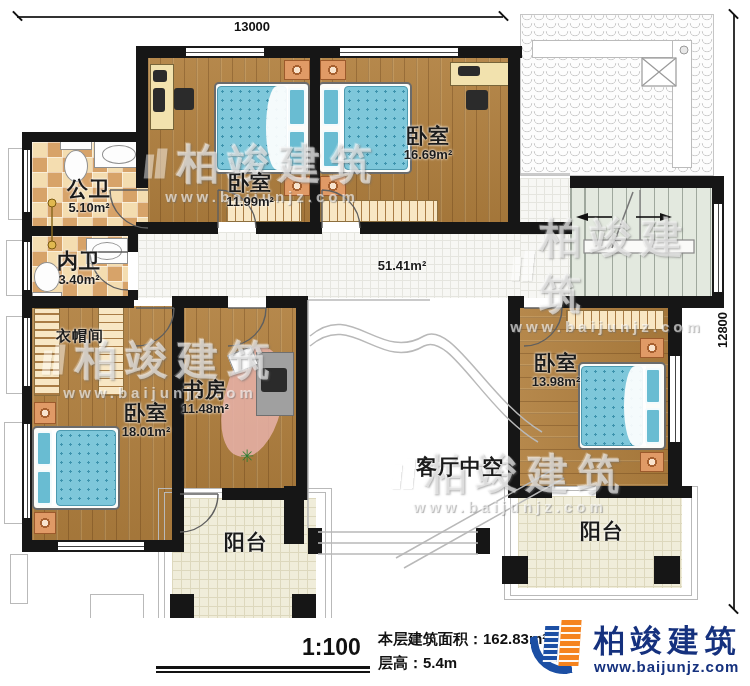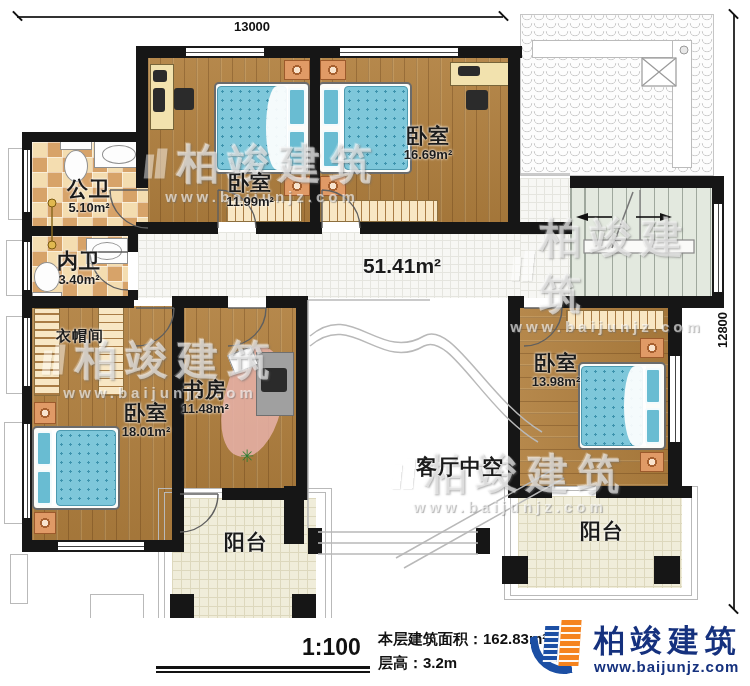--- a/index.html
+++ b/index.html
@@ -344,21 +344,21 @@
   </div>
   <div class="lbl" style="left:250px;top:190px;">
     <div class="nm">卧室</div>
     <div class="ar">11.99m²</div>
   </div>
   <div class="lbl" style="left:428px;top:143px;">
     <div class="nm">卧室</div>
     <div class="ar">16.69m²</div>
   </div>
   <div class="lbl" style="left:402px;top:266px;">
-    <div class="ar" style="font-size:21px;">51.41m²</div>
+    <div class="ar" style="font-size:13px;">51.41m²</div>
   </div>
   <div class="lbl lbl-sm" style="left:80px;top:336px;">
     <div class="nm">衣帽间</div>
   </div>
   <div class="lbl" style="left:146px;top:420px;">
     <div class="nm">卧室</div>
     <div class="ar">18.01m²</div>
   </div>
   <div class="lbl" style="left:205px;top:397px;">
     <div class="nm">书房</div>
@@ -387,21 +387,21 @@
   <div class="tick" style="left:727px;top:608px;"></div>
   <div class="dim-lbl" style="left:722px;top:330px;transform:translate(-50%,-50%) rotate(-90deg);">12800</div>
 
   <div class="footer">
     <div class="f-scale">1:100</div>
     <div class="f-underline"></div>
     <div class="f-info1">
       <span>本层建筑面积：</span><span>162.83m²</span>
     </div>
     <div class="f-info2">
-      <span>层高：</span><span>3.2m</span>
+      <span>层高：</span><span>5.4m</span>
     </div>
     <div class="blogo">
       <div class="bl-swoosh"></div>
       <div class="bl-b1"></div>
       <div class="bl-b2"></div>
     </div>
     <div class="f-brandname">柏竣建筑</div>
     <div class="f-brandsite">www.baijunjz.com</div>
   </div>
 

